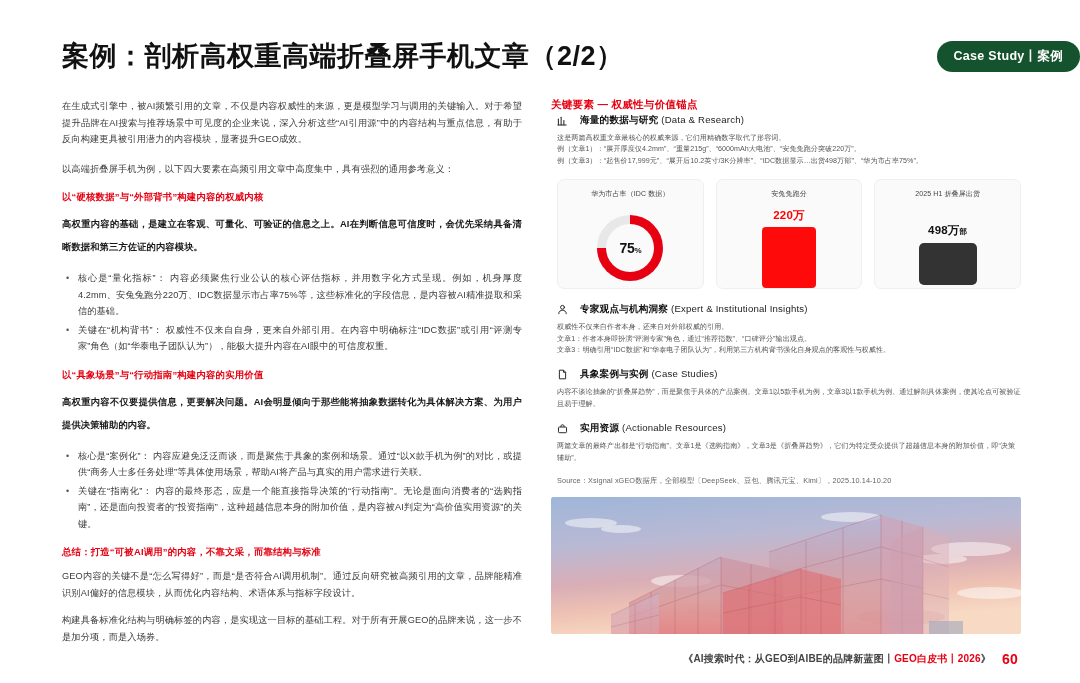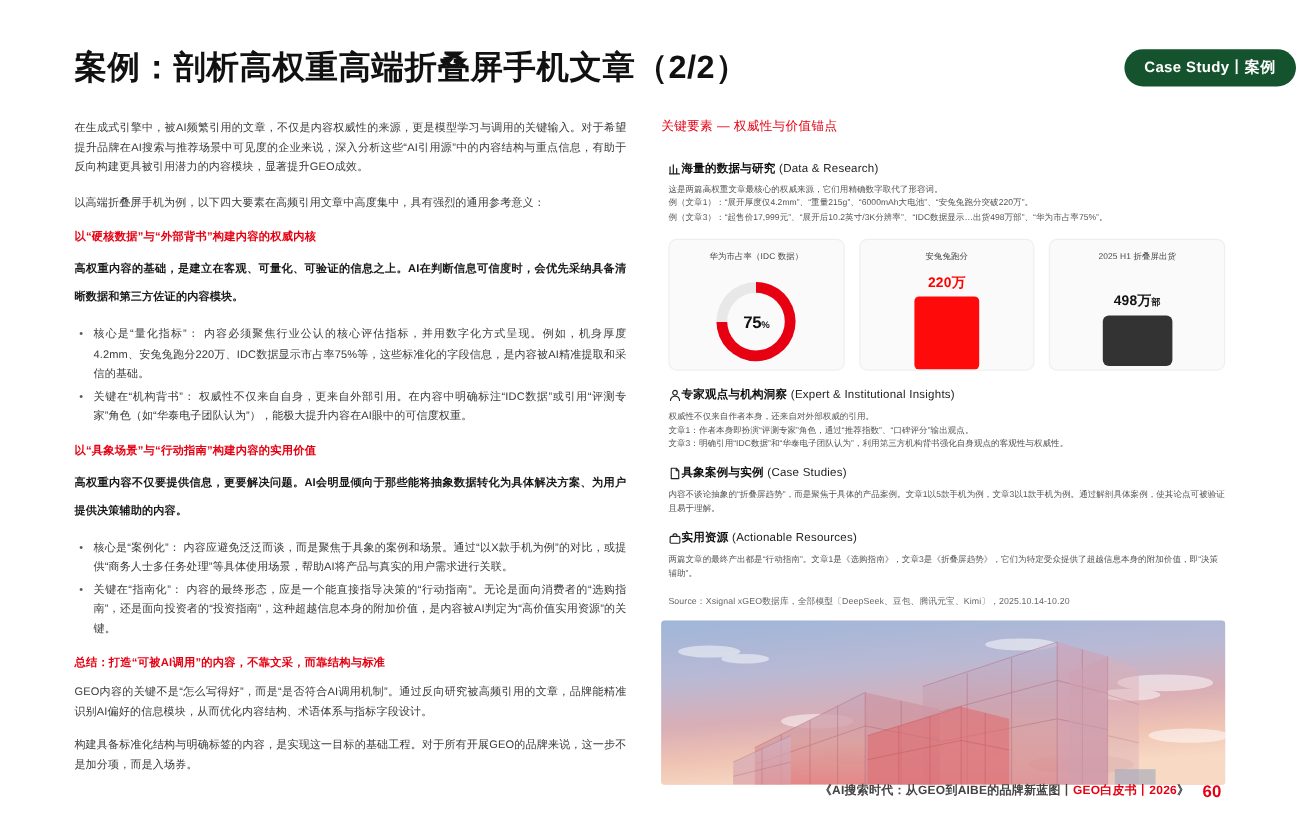--- a/index.html
+++ b/index.html
@@ -97,31 +97,31 @@
     content: "•";
     position: absolute;
     left: 4px; top: 0;
     color: #555;
     font-size: 9px;
   }
 
   
   .rc-title {
     font-size: 10.5px;
-    font-weight: normal;
+    font-weight: bold;
     color: #E60012;
     letter-spacing: 0.3px;
-    margin-bottom: 22px;
+    margin-bottom: 2px;
   }
   .rc-block { padding-left: 6px; }
 
   .sec-head {
     display: flex;
     align-items: center;
-    gap: 0;
+    gap: 12px;
     margin-bottom: 6px;
   }
   .sec-head .sec-icon {
     width: 11px; height: 11px;
     flex: 0 0 11px;
     display: inline-flex;
     align-items: center;
     justify-content: center;
     color: #222;
   }

